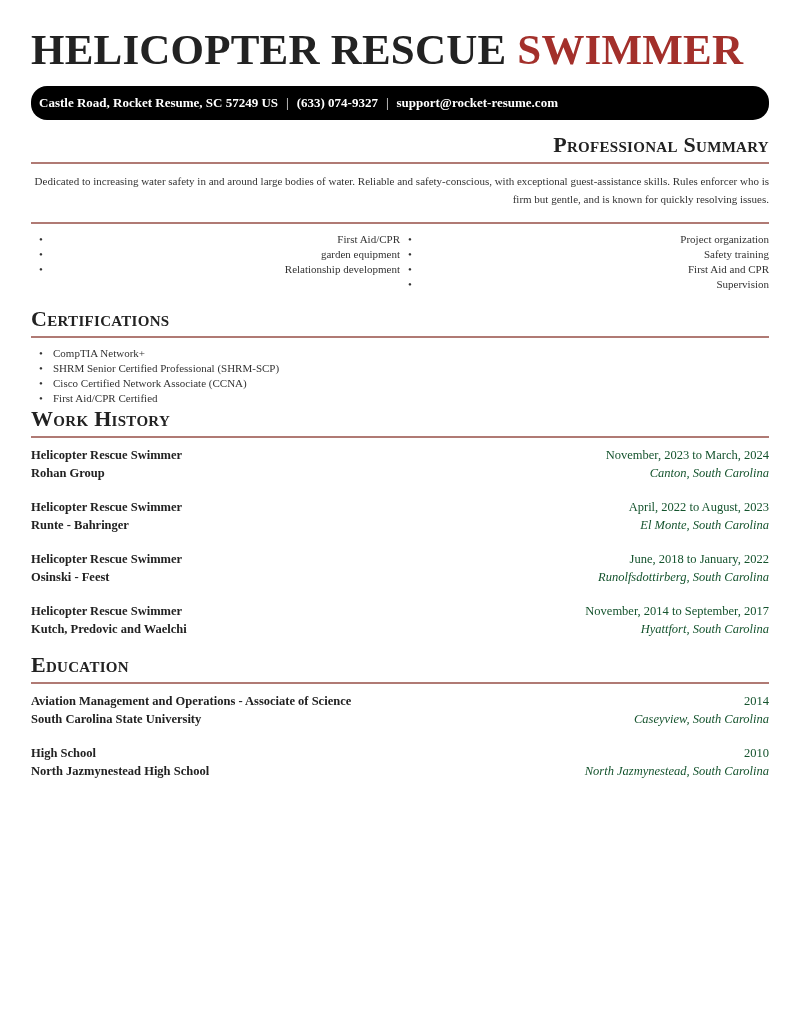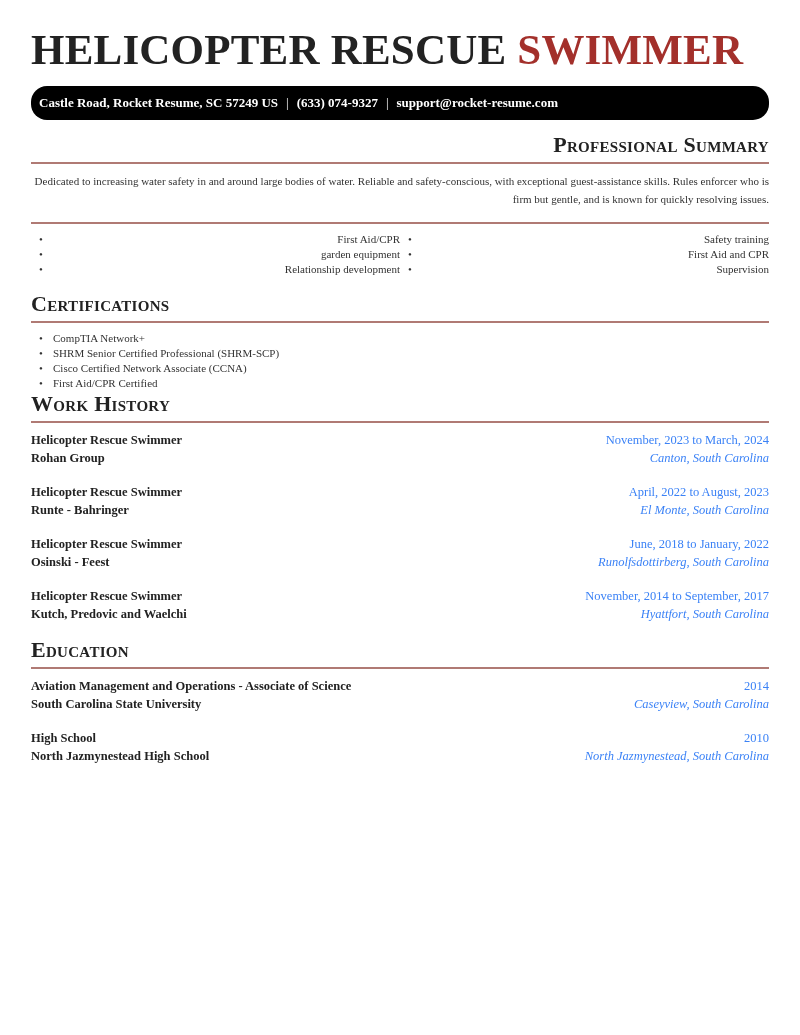--- a/index.html
+++ b/index.html
@@ -72,21 +72,21 @@
       color: #333333;
     }
     .entry { margin-bottom: 16px; }
     .entry-row {
       display: flex;
       justify-content: space-between;
       font-size: 12.5px;
       line-height: 18px;
     }
     .entry-row .left { font-weight: 700; color: #222222; }
-    .entry-row .right { color: #3b82f6; text-align: center; }
+    .entry-row .right { color: #14532d; text-align: center; }
     .entry-row .right.loc { font-style: italic; }
   </style>
 </head>
 <body>
 
 <div class="page">
 
   <h1 class="title"><span>HELICOPTER RESCUE </span><span class="accent">SWIMMER</span></h1>
 
   <div class="contact-bar">
@@ -105,20 +105,21 @@
 
   <div style="margin-top:14px;">
     <hr class="rule">
     <div class="skills">
       <ul class="bullets">
         <li>First Aid/CPR</li>
         <li>garden equipment</li>
         <li>Relationship development</li>
       </ul>
       <ul class="bullets">
+        <li>Project organization</li>
         <li>Safety training</li>
         <li>First Aid and CPR</li>
         <li>Supervision</li>
       </ul>
     </div>
   </div>
 
   <div style="margin-top:14px;">
     <h2 class="section-title">Certifications</h2>
     <hr class="rule">

